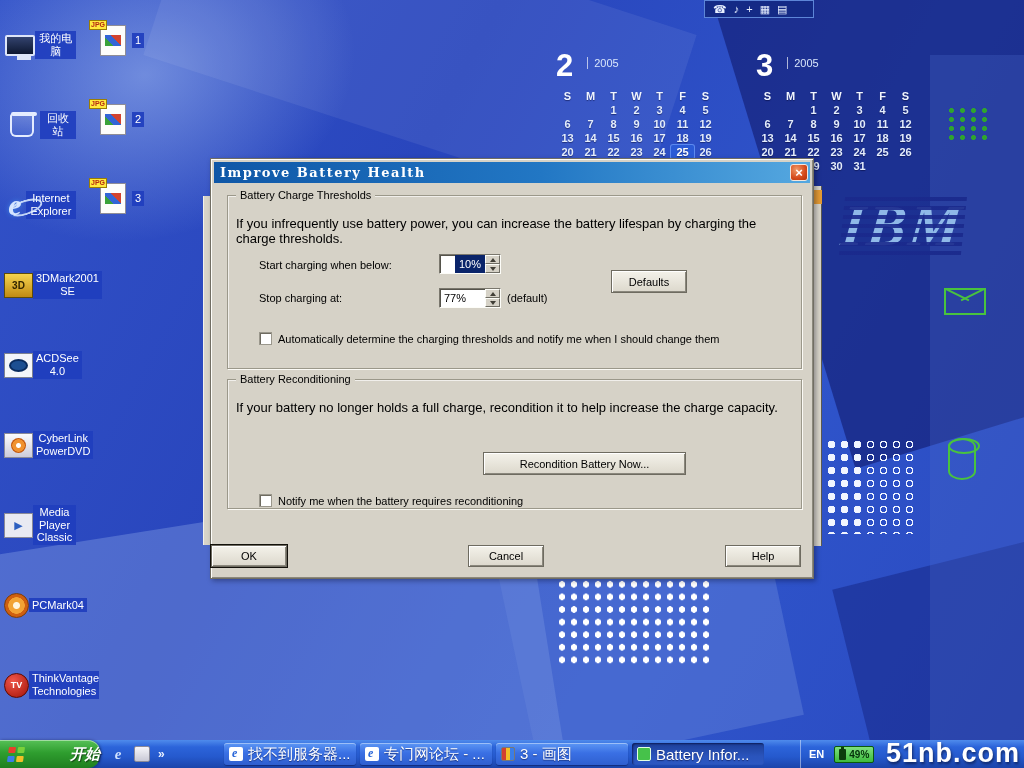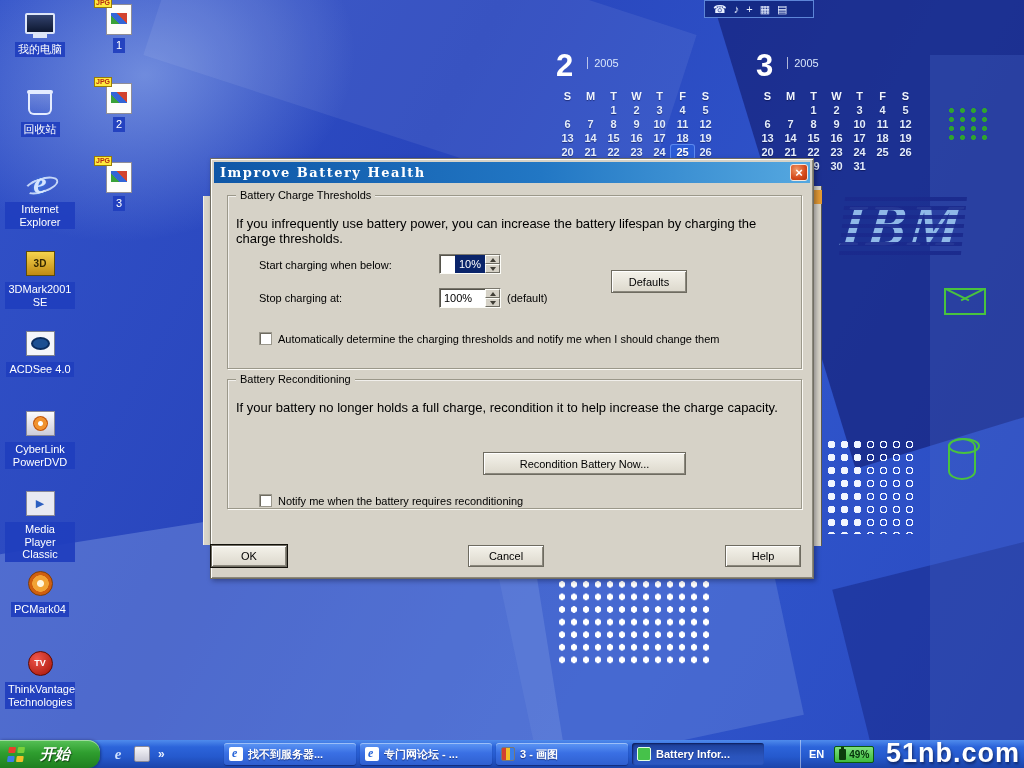--- a/index.html
+++ b/index.html
@@ -58,21 +58,21 @@
   .cal-hl { background:#2a5ad6; border-radius:2px; color:#fff; box-shadow:0 0 0 1px #5d8aef; }
 
   
   #top-toolbar { position:absolute; left:704px; top:0; width:110px; height:18px; z-index:5;
     background:#142a86; border:1px solid #5d86d8; display:flex; align-items:center; gap:7px; padding:0 8px; }
   .tt-ic { color:#e8f0ff; font-size:11px; line-height:1; }
 
   
   #icons-left { position:absolute; left:4px; top:4px; width:72px; z-index:3; }
   #icons-jpg  { position:absolute; left:94px; top:0;  width:50px; z-index:3; }
-  .icon-cell { height:80px; display:flex; flex-direction:column; align-items:center; cursor:default; }
+  .icon-cell { height:80px; display:flex; flex-direction:row; align-items:center; cursor:default; }
   #icons-jpg .icon-cell { height:79px; }
   .icon-art { height:34px; width:40px; position:relative; display:flex; align-items:center; justify-content:center; margin-top:2px; }
   .icon-label { max-width:70px; font-size:11px; line-height:1.15; color:#fff; text-align:center;
     background:rgba(31,62,190,.92); padding:1px 3px; margin-top:2px; }
 
   .ia-computer::before { content:""; width:26px; height:17px; background:linear-gradient(#33436e,#0d1730);
     border:2px solid #dde5f8; border-radius:2px; }
   .ia-computer::after { content:""; position:absolute; bottom:2px; left:13px; width:14px; height:4px; background:#dde5f8; }
   .ia-recycle::before { content:""; width:20px; height:21px; border:2px solid #e4ecff; border-top:none;
     border-radius:2px 2px 6px 6px; background:linear-gradient(rgba(255,255,255,.18),rgba(255,255,255,0)); }
@@ -160,37 +160,37 @@
 
   .btn-row { position:absolute; left:0; top:386px; width:590px; display:flex; justify-content:space-between; gap:7px; }
   .btn-row .btn { width:76px; height:22px; }
   .btn-ok { box-shadow:0 0 0 1px #12100a, inset 1px 1px 0 #ffffff, inset -1px -1px 0 #8a877c; }
 
   
   #taskbar { position:absolute; left:0; bottom:0; width:1024px; height:28px; z-index:25;
     background:linear-gradient(#4f8bec, #2c64da 25%, #2559cd 60%, #1b44aa); }
   .start-btn { position:absolute; left:0; top:0; width:100px; height:28px; border-radius:0 12px 12px 0;
     background:linear-gradient(#57c157,#2f9e2f 45%,#1f7f1f); box-shadow:inset 0 1px 0 rgba(255,255,255,.45), 1px 0 3px rgba(0,0,30,.4);
-    display:flex; align-items:center; gap:16px; padding-left:8px; cursor:pointer; }
+    display:flex; align-items:center; gap:16px; padding-left:8px; cursor:pointer;justify-content:space-between; }
   .start-label { color:#fff; font-size:15px; font-weight:bold; font-style:italic; text-shadow:1px 1px 1px rgba(0,0,0,.5); }
   .flag { position:relative; width:16px; height:15px; transform:skewX(-8deg); flex:none; }
   .fq { position:absolute; width:7px; height:6px; border-radius:1px; }
   .q1 { left:0; top:0; background:#e8402c; } .q2 { right:0; top:0; background:#7ad13a; }
   .q3 { left:0; bottom:0; background:#3a7de8; } .q4 { right:0; bottom:0; background:#f2c027; }
   .quick-launch { position:absolute; left:106px; top:0; height:28px; display:flex; align-items:center; gap:8px; padding:0 4px; }
   .ql { width:16px; height:16px; display:flex; align-items:center; justify-content:center; cursor:pointer; }
   .ql-ie::before { content:"e"; font:italic bold 15px "Liberation Serif", serif; color:#cfe2ff; }
   .ql-media { background:linear-gradient(#f6f6fa,#c9c9d6); border:1px solid #8a8a98; border-radius:2px; }
   .ql-ch { color:#e8f0ff; font-size:12px; font-weight:bold; cursor:pointer; }
   .tasks { position:absolute; left:224px; top:3px; display:flex; gap:4px; }
   .task-btn { width:132px; height:22px; border-radius:3px; display:flex; align-items:center; gap:5px; padding:0 5px;
     background:linear-gradient(#5d97f5,#3a70e4 45%,#2f5fd0); box-shadow:inset 0 1px 0 rgba(255,255,255,.4), 0 1px 1px rgba(0,0,40,.4);
     cursor:pointer; overflow:hidden; }
   .task-active { background:linear-gradient(#1c3f98,#2a54bc 60%,#2c58c2); box-shadow:inset 1px 1px 2px rgba(0,0,40,.6); }
-  .task-label { color:#fff; font-size:11px; white-space:nowrap; overflow:hidden; text-shadow:0 1px 1px rgba(0,0,40,.5);font-weight:bold; }
+  .task-label { color:#fff; font-size:15px; white-space:nowrap; overflow:hidden; text-shadow:0 1px 1px rgba(0,0,40,.5); }
   .task-ic { width:14px; height:14px; flex:none; border-radius:2px; position:relative; }
   .ie-page-icon { background:#fff; }
   .ie-page-icon::before { content:"e"; position:absolute; left:3px; top:-1px; font:italic bold 12px "Liberation Serif", serif; color:#2a66d8; }
   .paint-icon { background:linear-gradient(90deg,#d24030 33%,#f2c027 33% 66%,#3a7de8 66%); border:1px solid #777; }
   .battery-icon { background:#46c24a; border:1px solid #e2ffe2; }
   .tray { position:absolute; right:0; top:0; width:224px; height:28px; border-left:1px solid rgba(255,255,255,.45);
     display:flex; align-items:center; gap:10px; padding-left:8px; }
   .tray-lang { color:#fff; font-size:11px; font-weight:bold; }
   .tray-batt { height:17px; background:linear-gradient(#7fe07f,#3dbb3d); border:1px solid #0a5a0a; border-radius:2px;
     display:flex; align-items:center; gap:3px; padding:0 4px; cursor:pointer; }
@@ -414,21 +414,21 @@
               <i class="tri-up"></i>
             </span>
           <span class="sb">
               <i class="tri-dn"></i>
             </span>
         </span>
       </div>
 
       <div class="lbl stop-lbl">Stop charging at:</div>
       <div class="spin spin2">
-        <span class="spin-val">100%</span>
+        <span class="spin-val">77%</span>
         <span class="spin-btns">
           <span class="sb">
               <i class="tri-up"></i>
             </span>
           <span class="sb">
               <i class="tri-dn"></i>
             </span>
         </span>
       </div>
       <div class="lbl stop-note">(default)</div>

